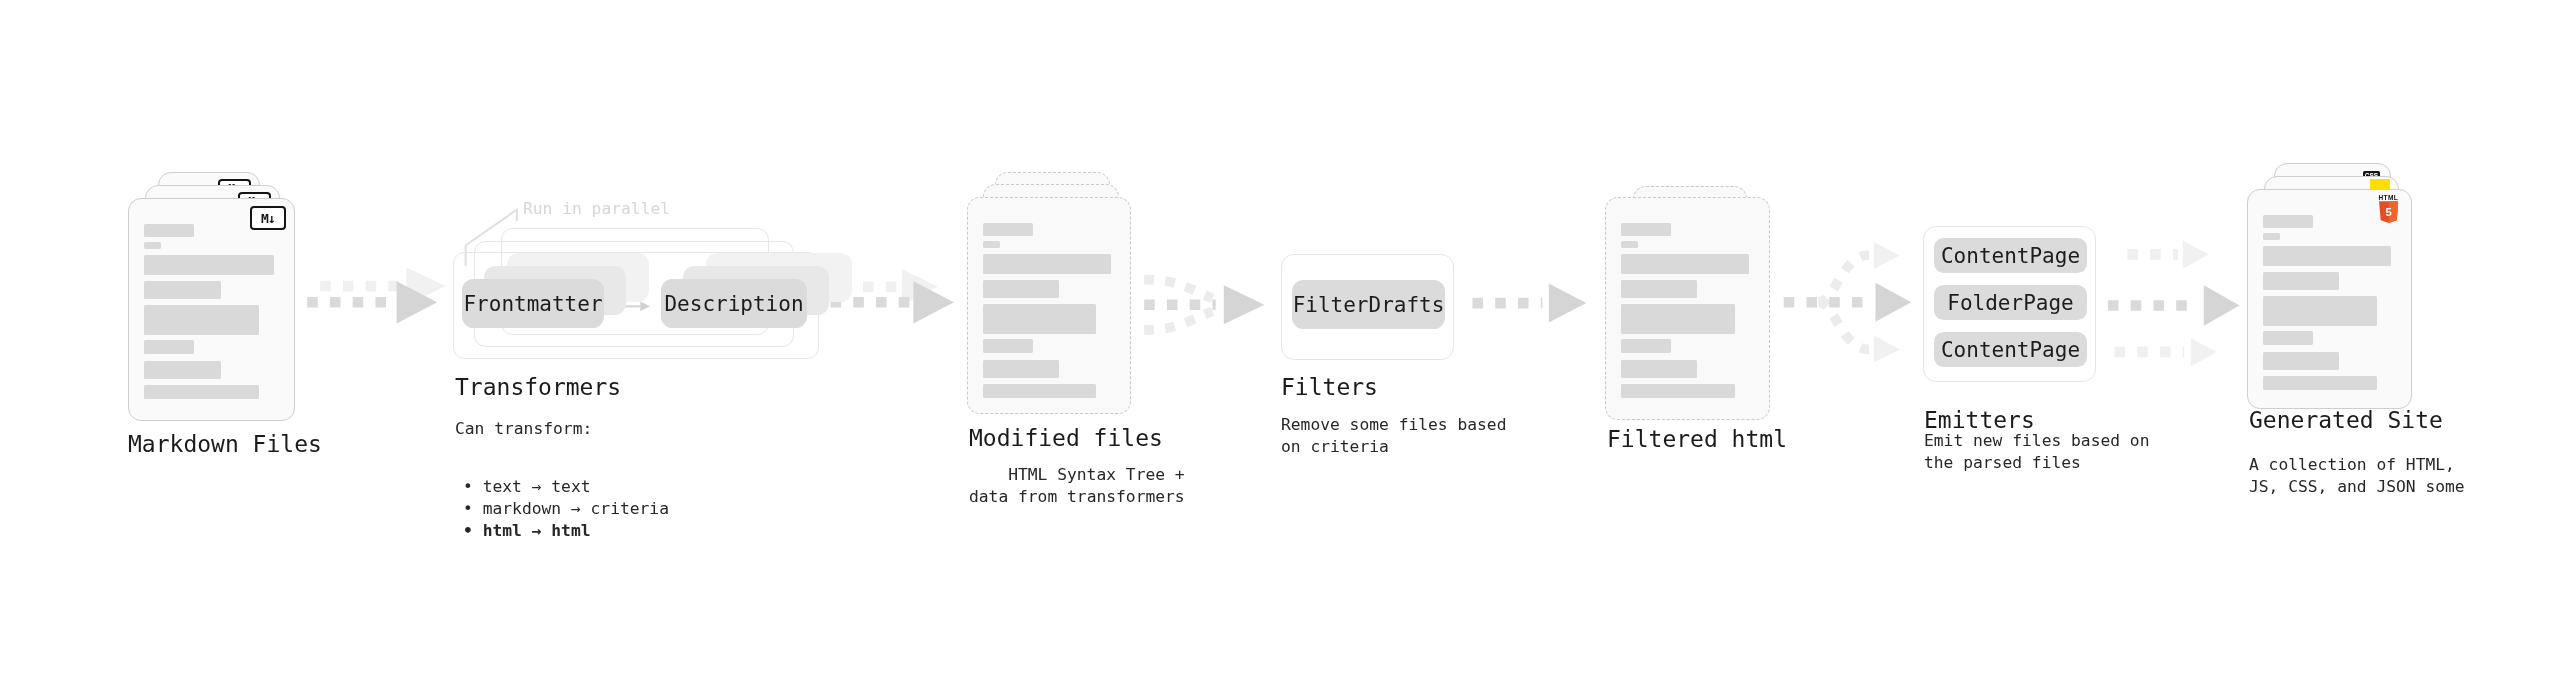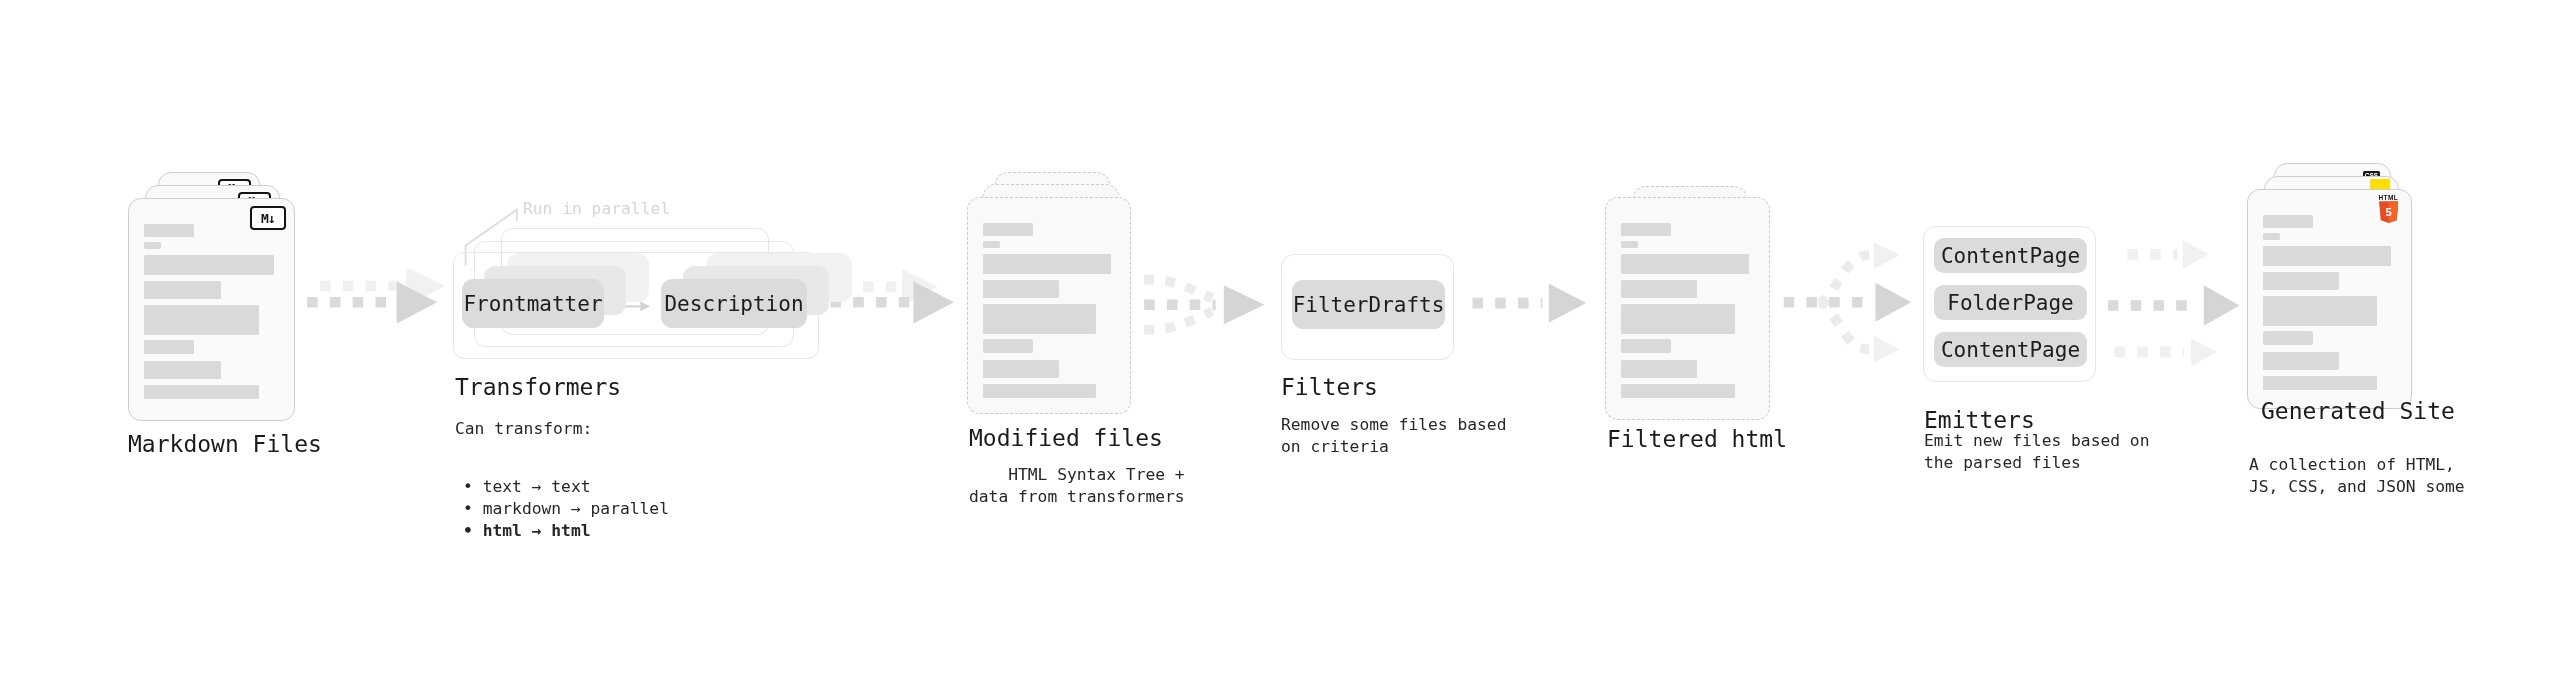--- a/index.html
+++ b/index.html
@@ -144,21 +144,21 @@
     <div class="pill" style="left:462px;top:279px;width:142px;height:49px;">Frontmatter</div>
 
     <div class="pill ghost2" style="left:706px;top:253px;width:146px;height:49px;"></div>
     <div class="pill ghost1" style="left:683px;top:266px;width:146px;height:49px;"></div>
     <div class="pill" style="left:661px;top:279px;width:146px;height:49px;">Description</div>
 
     <div class="title" style="left:455px;top:375px;">Transformers</div>
     <div class="body-text" style="left:455px;top:418px;">
       <div>Can transform:</div>
       <div style="padding-left:8.1px;margin-top:36px;">• text → text</div>
-      <div style="padding-left:8.1px;">• markdown → parallel</div>
+      <div style="padding-left:8.1px;">• markdown → criteria</div>
       <div style="padding-left:8.1px;font-weight:bold;">• html → html</div>
     </div>
   </div>
 
   <div>
     <div class="card dashed" style="left:995px;top:172px;width:115px;height:89px;"></div>
     <div class="card dashed" style="left:983px;top:184px;width:136px;height:98px;"></div>
     <div class="card dashed" style="left:967px;top:197px;width:164px;height:217px;">
       <div class="doc-bars">
           <div class="bar" style="top: 25px; height: 13px; width: 50px;"></div>
@@ -240,21 +240,21 @@
           <div class="bar" style="top: 25px; height: 13px; width: 50px;"></div>
           <div class="bar" style="top: 43px; height: 7.3px; width: 17px;"></div>
           <div class="bar" style="top: 56px; height: 19.5px; width: 128px;"></div>
           <div class="bar" style="top: 82px; height: 18px; width: 76px;"></div>
           <div class="bar" style="top: 106px; height: 30px; width: 114px;"></div>
           <div class="bar" style="top: 141px; height: 14px; width: 50px;"></div>
           <div class="bar" style="top: 162px; height: 18px; width: 76px;"></div>
           <div class="bar" style="top: 186px; height: 14px; width: 114px;"></div>
         </div>
     </div>
-    <div class="title" style="left:2249px;top:399px;margin-left:12px;">Generated Site</div>
+    <div class="title" style="left:2249px;top:408px;">Generated Site</div>
     <div class="body-text" style="left:2249px;top:454px;">
       <div>A collection of HTML,</div>
       <div>JS, CSS, and JSON some</div>
     </div>
   </div>
 
 </div>
 
 
 </body></html>

